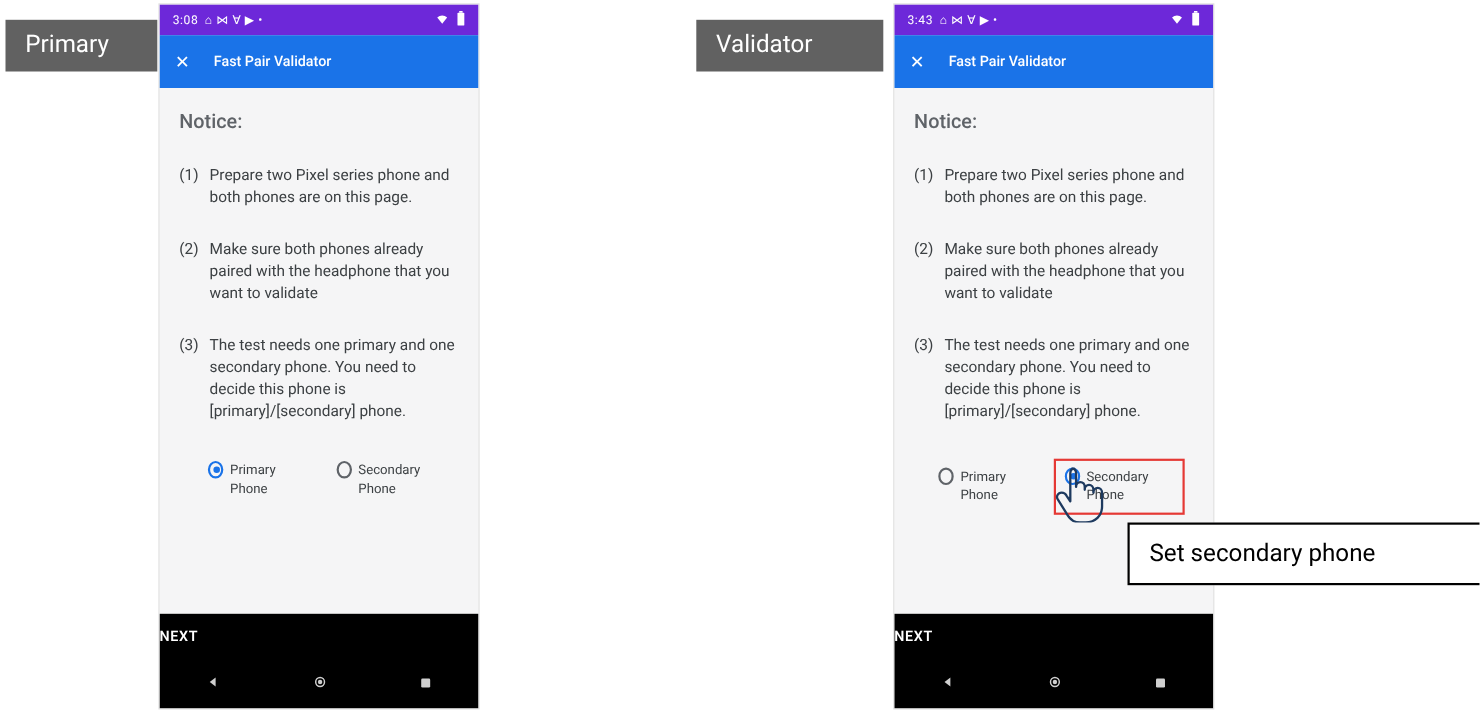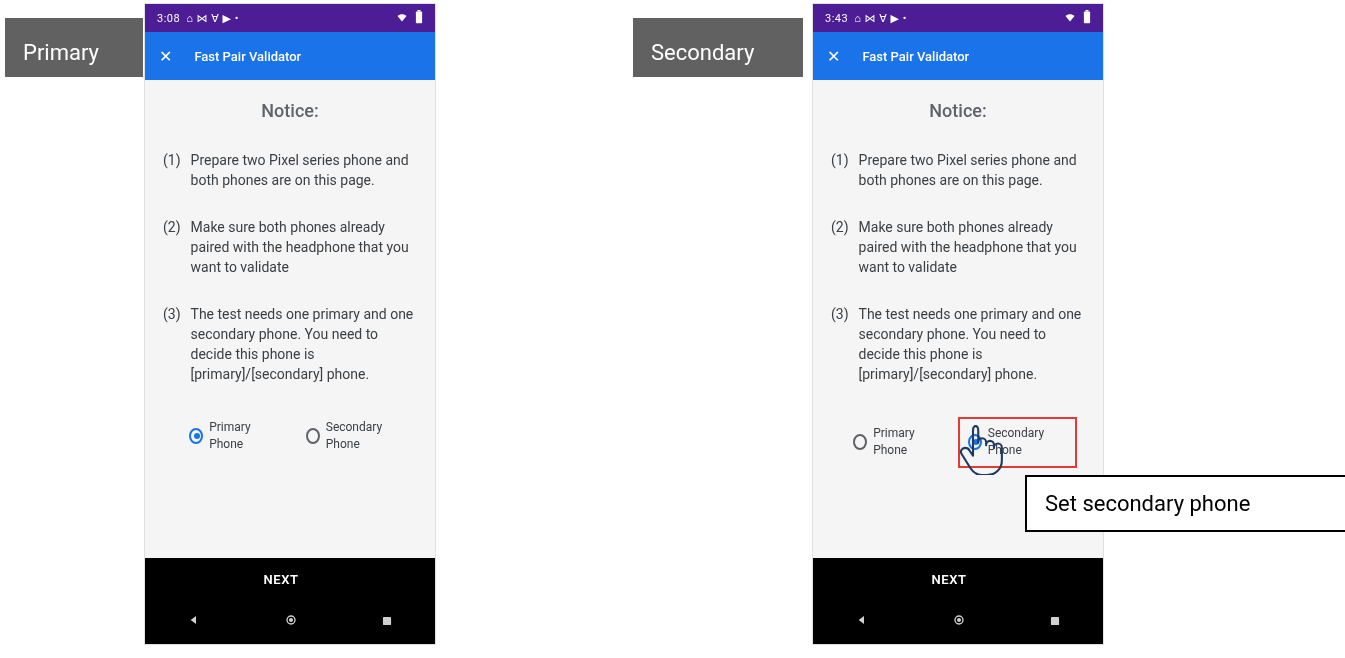--- a/index.html
+++ b/index.html
@@ -18,21 +18,21 @@
     height: 640px;
     background: #f5f5f6;
     box-shadow: 0 0 0 1px #e0e0e0;
     overflow: hidden;
   }
   .phone.left { left: 145px; top: 4px; }
   .phone.right { left: 813px; top: 4px; }
 
   .statusbar {
     height: 28px;
-    background: #4c1d95;
+    background: #6d28d9;
     color: #fff;
     display: flex;
     align-items: center;
     justify-content: space-between;
     padding: 0 12px;
     font-size: 11px;
     letter-spacing: 0.5px;
   }
   .statusbar .icons-left, .statusbar .icons-right { display:flex; align-items:center; gap:6px; }
   .statusbar svg { fill:#fff; }
@@ -52,36 +52,34 @@
   .content {
     padding: 18px 18px 0 18px;
     color: #3c4043;
     line-height:1.45;
   }
   .notice-heading {
     color: #5f6368;
     font-size:18px;
     font-weight:500;
     margin-bottom: 26px;
-    text-align: center;
   }
   .step { display:flex; gap:10px; margin-bottom:26px; font-size:14px; }
   .step .num { flex: 0 0 auto; }
   .step .txt { }
 
   .radio-row {
     display:flex;
     gap:22px;
     padding: 6px 8px 6px 22px;
     align-items:center;
     font-size:12px;
   }
   .radio {
     display:flex;
-    align-items:center;
     gap:6px;
     padding:2px 4px;
   }
   .radio .circle {
     width:16px; height:16px; border-radius:50%;
     border:2px solid #5f6368;
     box-sizing:border-box;
     position:relative;
   }
   .radio.selected .circle {
@@ -99,21 +97,21 @@
 
   .footer-next {
     position:absolute;
     bottom:44px;
     left:0; right:0;
     height:42px;
     background:#000;
     color:#fff;
     display:flex;
     align-items:center;
-    justify-content:center;
+    justify-content:flex-start;
     padding-right:18px;
     font-size:13px;
     font-weight:600;
     letter-spacing:0.6px;
   }
   .navbar {
     position:absolute;
     bottom:0; left:0; right:0;
     height:44px;
     background:#000;
@@ -122,21 +120,21 @@
     justify-content:space-around;
     color:#d0d0d0;
   }
   .navbar svg { fill:#d0d0d0; }
 
   .tag-label {
     position:absolute;
     background:#616161;
     color:#fff;
     font-size:22px;
-    padding:22px 22px 12px 18px;
+    padding:10px 22px 12px 18px;
     top:18px;
     font-weight:400;
   }
   .tag-label.primary { left:5px; width:98px; }
   .tag-label.secondary { left:633px; width:130px; }
 
   .caption-box {
     position:absolute;
     left:1025px;
     top:475px;
@@ -154,21 +152,21 @@
     width:56px;
     height:56px;
     color:#1e3a5f;
   }
   .hand-cursor svg { stroke:#1e3a5f; fill:none; stroke-width:2.4; }
 </style>
 </head>
 <body>
 
 <div class="tag-label primary">Primary</div>
-<div class="tag-label secondary">Secondary</div>
+<div class="tag-label secondary">Validator</div>
 
 <div class="phone left">
   <div class="statusbar">
     <div class="icons-left">
       <span>3:08</span>
       <span>⌂ ⋈ ∀ ▶ •</span>
     </div>
     <div class="icons-right">
       <span>
         <svg width="14" height="12" viewBox="0 0 24 24">

